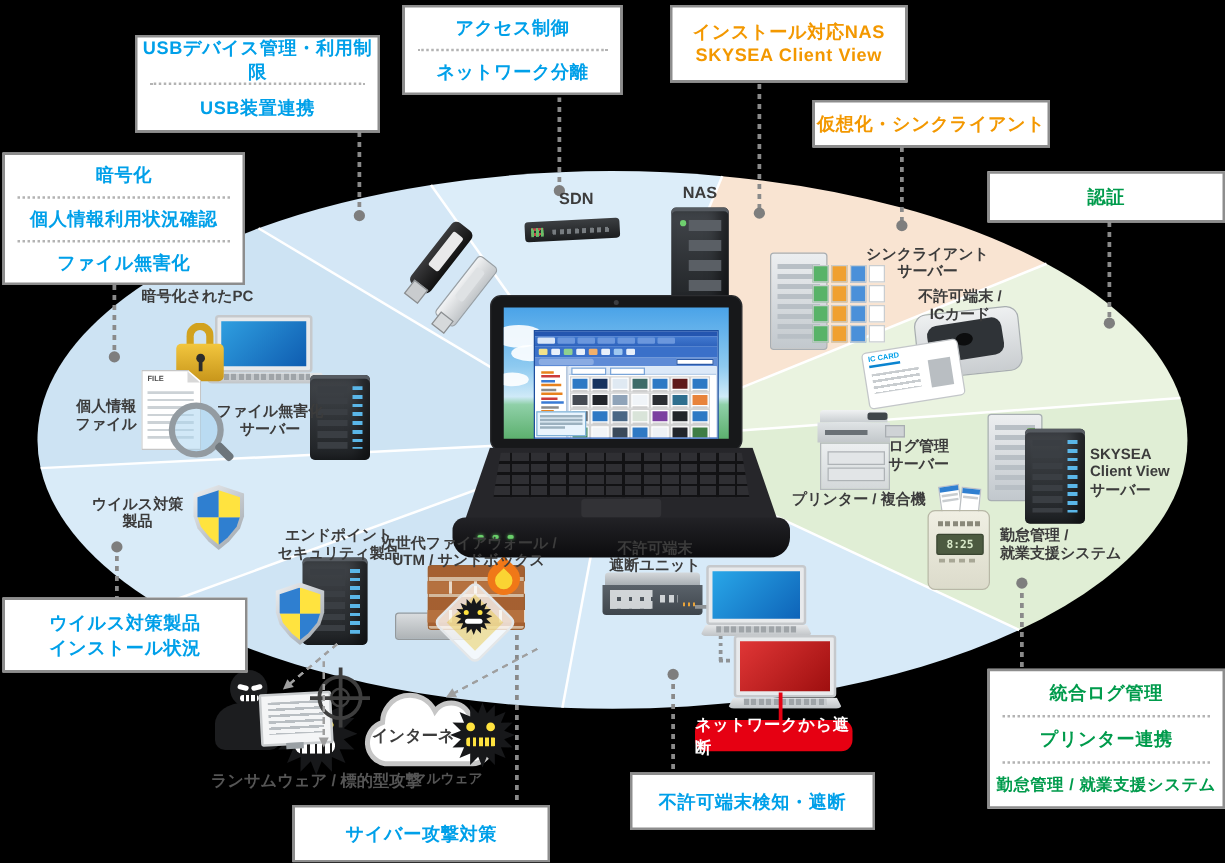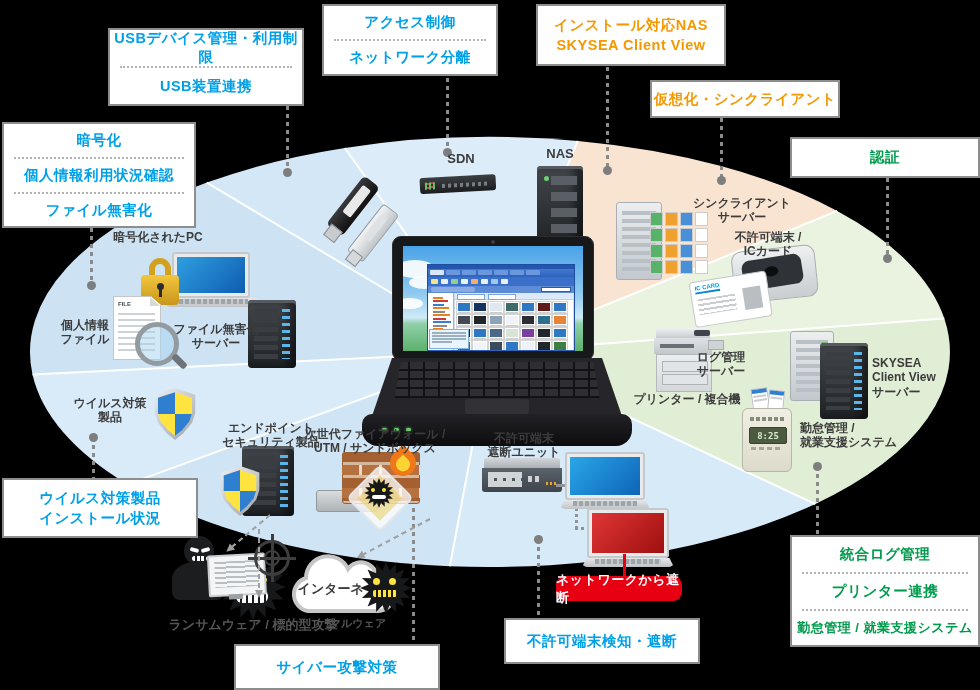--- a/index.html
+++ b/index.html
@@ -617,21 +617,21 @@
   </div>
   <div class="lbl" style="left:292px;top:427px;width:166px">
     <div>次世代ファイアウォール /</div>
       <div>UTM / サンドボックス</div>
   </div>
   <div class="lbl" style="left:476px;top:431px;width:96px">
     <div>不許可端末</div>
       <div>遮断ユニット</div>
   </div>
   <div class="lbl" style="left:626px;top:392px;width:122px"><span>プリンター / 複合機</span></div>
-  <div class="lbl" style="left:686px;top:350px;width:70px">
+  <div class="lbl" style="left:700px;top:350px;width:70px">
     <div>ログ管理</div>
       <div>サーバー</div>
   </div>
   <div class="lbl left" style="left:872px;top:356px;width:90px">
     <div>SKYSEA</div>
       <div>Client View</div>
       <div>サーバー</div>
   </div>
   <div class="lbl left" style="left:800px;top:421px;width:132px">
     <div>勤怠管理 /</div>

